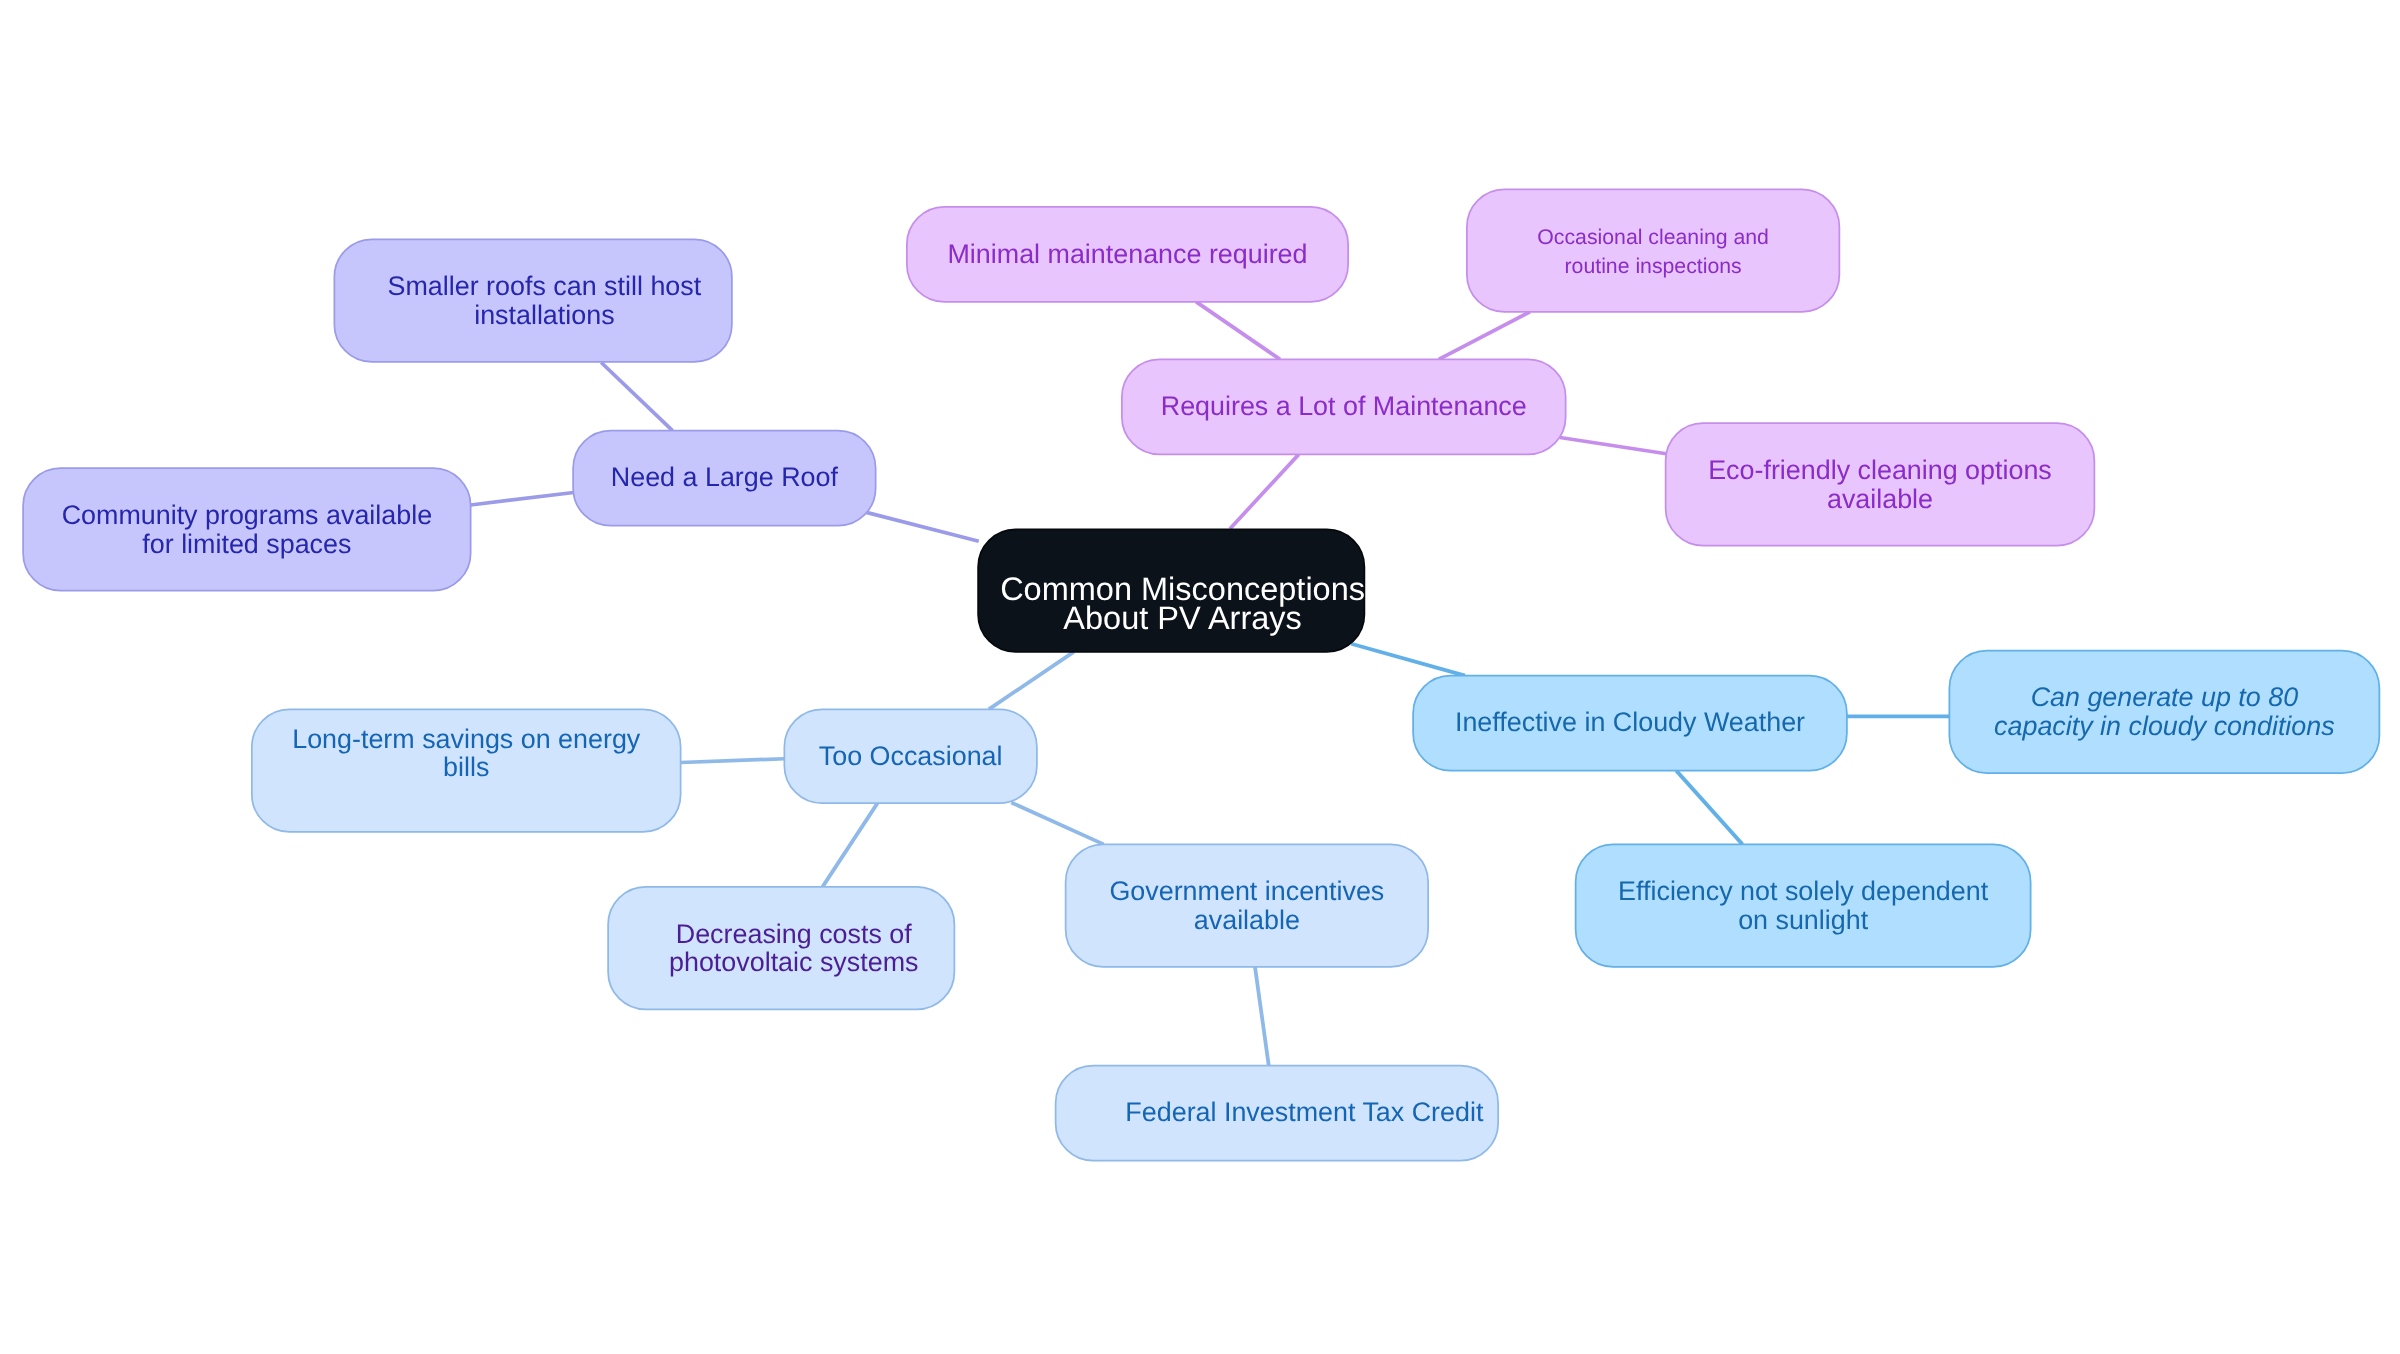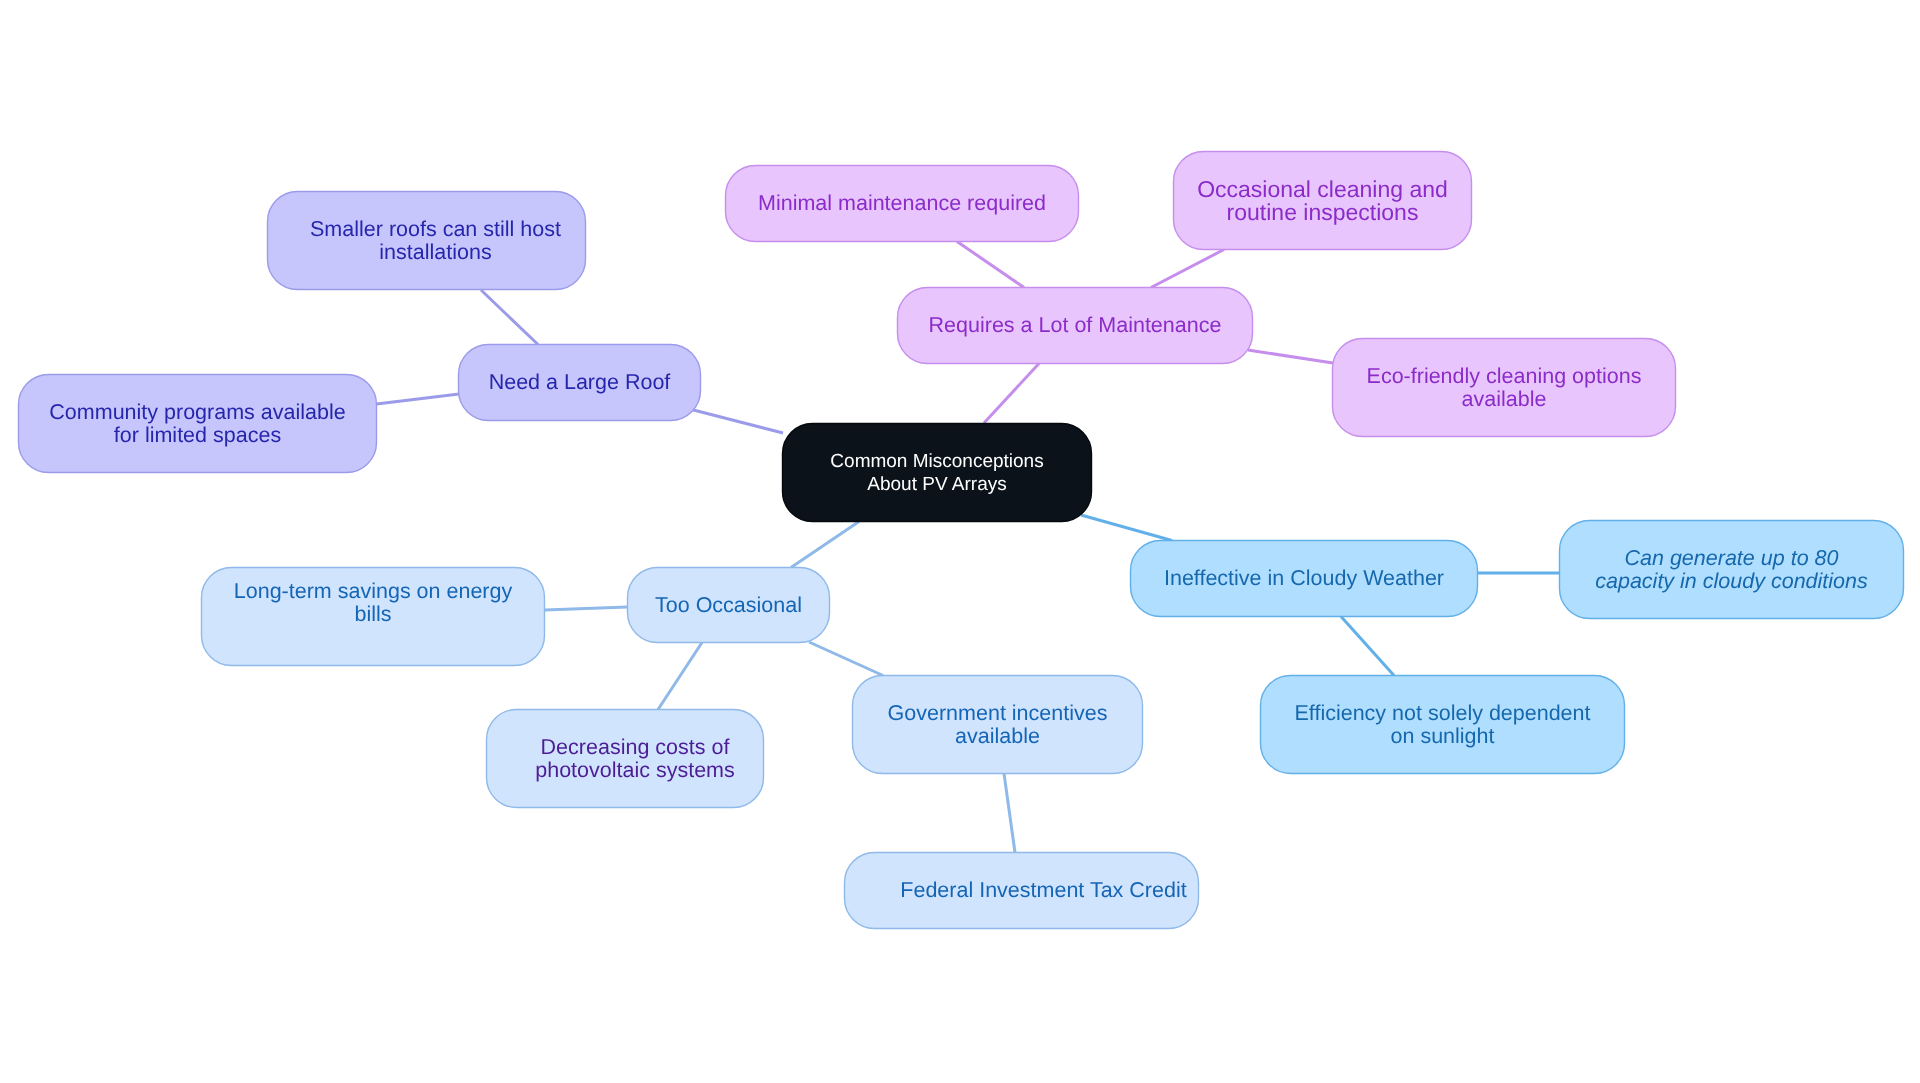--- a/index.html
+++ b/index.html
@@ -51,39 +51,39 @@
       <rect x="1130.5" y="540.5" width="347" height="76" rx="30" ry="30" fill="#b0deff" stroke="#62b0e8" stroke-width="1.4"></rect>
       <rect x="1559.5" y="520.5" width="344" height="98" rx="30" ry="30" fill="#b0deff" stroke="#62b0e8" stroke-width="1.4"></rect>
       <rect x="1260.5" y="675.5" width="364" height="98" rx="30" ry="30" fill="#b0deff" stroke="#62b0e8" stroke-width="1.4"></rect>
       <rect x="627.5" y="567.5" width="202" height="75" rx="30" ry="30" fill="#d0e4fe" stroke="#8fb9e8" stroke-width="1.4"></rect>
       <rect x="201.5" y="567.5" width="343" height="98" rx="30" ry="30" fill="#d0e4fe" stroke="#8fb9e8" stroke-width="1.4"></rect>
       <rect x="486.5" y="709.5" width="277" height="98" rx="30" ry="30" fill="#d0e4fe" stroke="#8fb9e8" stroke-width="1.4"></rect>
       <rect x="852.5" y="675.5" width="290" height="98" rx="30" ry="30" fill="#d0e4fe" stroke="#8fb9e8" stroke-width="1.4"></rect>
       <rect x="844.5" y="852.5" width="354" height="76" rx="30" ry="30" fill="#d0e4fe" stroke="#8fb9e8" stroke-width="1.4"></rect>
     </g>
   </svg>
-  <div class="node" style="left:782px;top:423px;width:310px;height:99px;color:#ffffff;font-size:19px;">
+  <div class="node" style="left:782px;top:433px;width:310px;height:99px;color:#ffffff;font-size:26px;justify-content:flex-end;">
     <span class="lbl">Common Misconceptions
 About PV Arrays</span>
   </div>
   <div class="node" style="left:276px;top:191px;width:319px;height:99px;color:#2626ad;font-size:21.5px;">
     <span class="lbl">Smaller roofs can still host
 installations</span>
   </div>
   <div class="node" style="left:18px;top:374px;width:359px;height:99px;color:#2626ad;font-size:21.5px;">
     <span class="lbl">Community programs available
 for limited spaces</span>
   </div>
   <div class="node" style="left:725px;top:165px;width:354px;height:77px;color:#8b2bc8;font-size:21.5px;">
     <span class="lbl">Minimal maintenance required</span>
   </div>
   <div class="node" style="left:458px;top:344px;width:243px;height:77px;color:#2626ad;font-size:21.5px;">
     <span class="lbl">Need a Large Roof</span>
   </div>
-  <div class="node" style="left:1173px;top:151px;width:299px;height:99px;color:#8b2bc8;font-size:23px;">
+  <div class="node" style="left:1173px;top:151px;width:299px;height:99px;color:#8b2bc8;font-size:17px;">
     <span class="lbl">Occasional cleaning and
 routine inspections</span>
   </div>
   <div class="node" style="left:897px;top:287px;width:356px;height:77px;color:#8b2bc8;font-size:21.5px;">
     <span class="lbl">Requires a Lot of Maintenance</span>
   </div>
   <div class="node" style="left:1332px;top:338px;width:344px;height:99px;color:#8b2bc8;font-size:21.5px;">
     <span class="lbl">Eco-friendly cleaning options
 available</span>
   </div>

